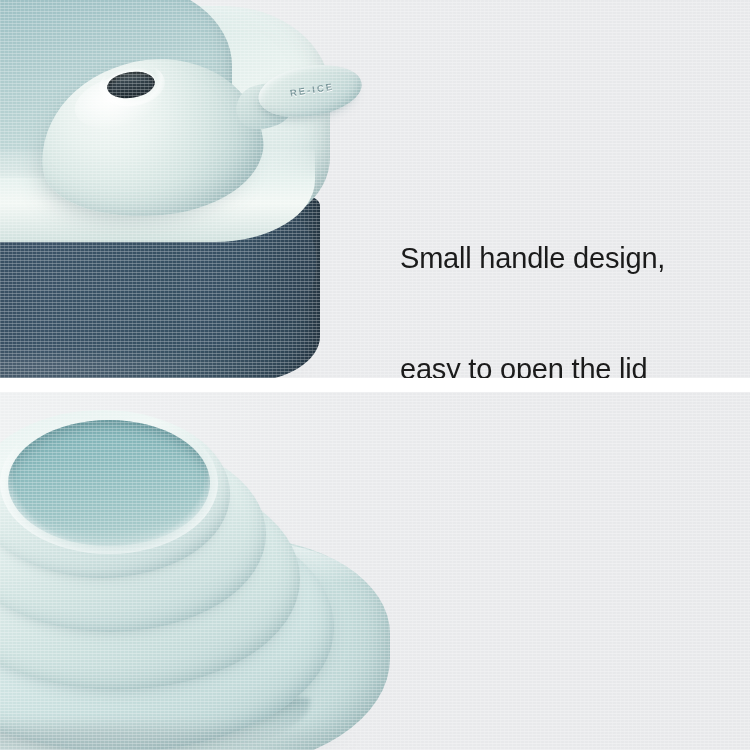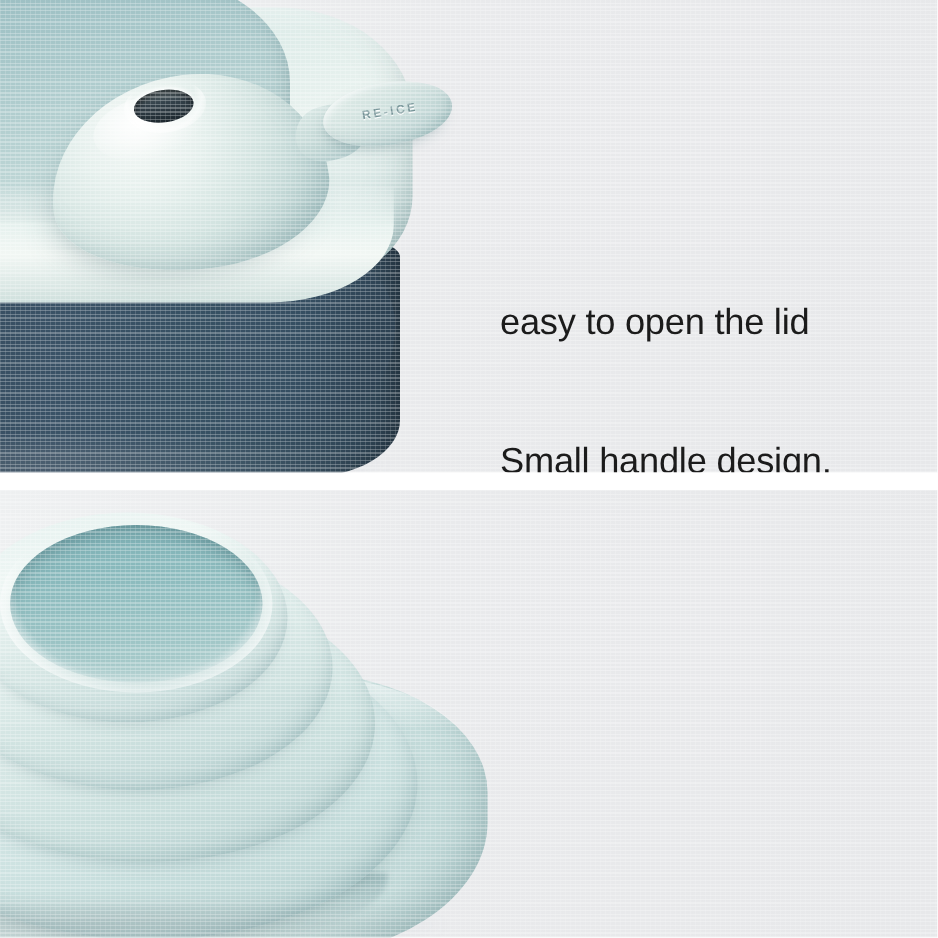--- a/index.html
+++ b/index.html
@@ -361,22 +361,22 @@
 
       <div class="handle-neck"></div>
       <div class="handle"></div>
       <div class="handle-text">RE-ICE</div>
 
       <div class="top-shadow"></div>
       <div class="grain"></div>
     </div>
 
     <div id="caption-top" class="caption">
+      <span class="line">Small handle design,</span>
       <span class="line">easy to open the lid</span>
-      <span class="line">Small handle design,</span>
     </div>
 
   </section>
 
   <div class="divider"></div>
 
   <section id="panel-bottom" class="panel">
 
     <div id="art-bottom">
       <div class="tray"></div>

